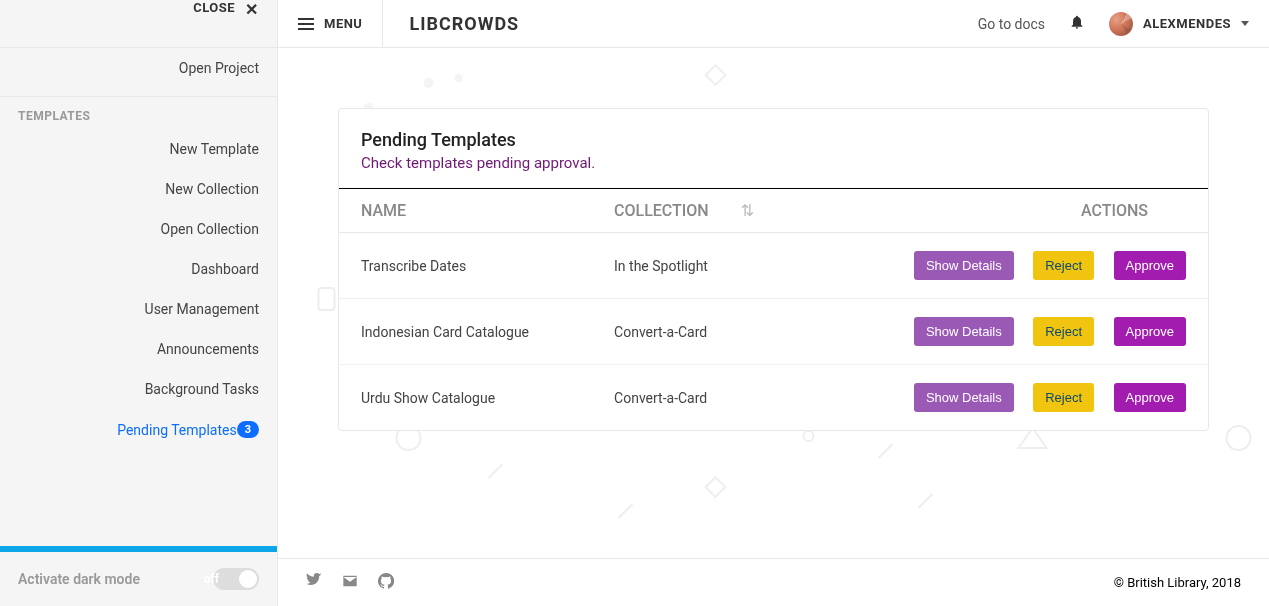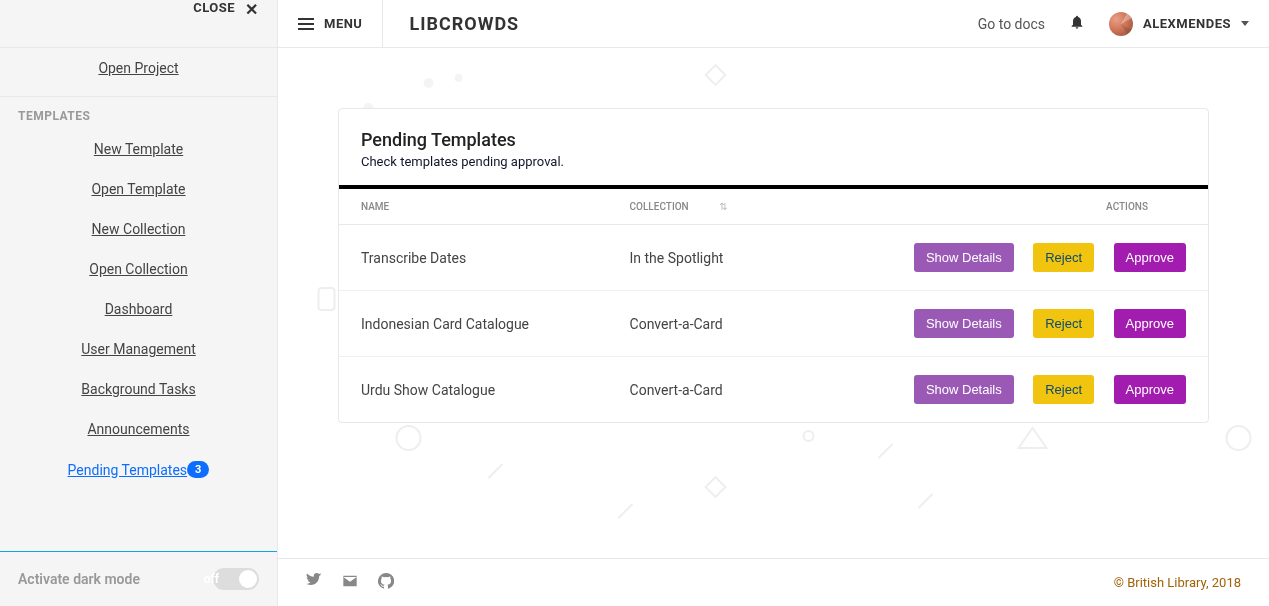--- a/index.html
+++ b/index.html
@@ -51,22 +51,21 @@
 .sidebar-body::-webkit-scrollbar { width: 8px; }
 .sidebar-body::-webkit-scrollbar-thumb { background: #ccc; border-radius: 4px; }
 
 .sidebar-item {
   padding: 12px 18px;
   font-size: 14px;
   color: #444;
   cursor: pointer;
   display: flex;
   align-items: center;
-  justify-content: center;
-  text-decoration: underline;
+  justify-content: flex-end;
 }
 .sidebar-section-header {
   padding: 12px 18px 6px;
   font-size: 12px;
   font-weight: 700;
   color: #999;
   letter-spacing: 0.5px;
   border-top: 1px solid #e8e8e8;
   margin-top: 8px;
 }
@@ -74,21 +73,21 @@
 .badge {
   background: #0d6efd;
   color: #fff;
   font-size: 11px;
   font-weight: 700;
   padding: 2px 8px;
   border-radius: 10px;
 }
 
 .sidebar-footer {
-  border-top: 1px solid #0ea5e9;
+  border-top: 6px solid #0ea5e9;
   padding: 16px 18px;
   display: flex;
   align-items: center;
   justify-content: space-between;
   color: #999;
   font-weight: 600;
   font-size: 14px;
   text-align: right;
 }
 .toggle {
@@ -226,35 +225,35 @@
 }
 .panel-header {
   padding: 20px 22px 16px;
 }
 .panel-title {
   font-size: 18px;
   font-weight: 500;
   color: #222;
 }
 .panel-subtitle {
-  font-size: 13px;
-  color: #0f172a;
+  font-size: 15px;
+  color: #701a75;
   margin-top: 4px;
 }
 table {
   width: 100%;
   border-collapse: collapse;
 }
 thead th {
   text-align: left;
-  font-size: 10px;
+  font-size: 16px;
   font-weight: 500;
   color: #888;
   padding: 12px 22px;
-  border-top: 4px solid #000000;
+  border-top: 1px solid #000000;
   border-bottom: 1px solid #e8e8e8;
 }
 thead th.actions-col { text-align: right; padding-right: 60px; }
 .sort-icon { margin-left: 28px; color: #bbb; }
 tbody td {
   padding: 18px 22px;
   border-bottom: 1px solid #f0f0f0;
   font-size: 14px;
   color: #444;
 }
@@ -278,21 +277,21 @@
 .btn-reject { background: #f1c40f; color: #0c4a6e; }
 .btn-approve { background: #a21caf; }
 
 
 .footer {
   height: 48px;
   border-top: 1px solid #e8e8e8;
   display: flex;
   align-items: center;
   padding: 0 28px;
-  color: #a16207;
+  color: #000000;
   font-size: 13px;
 }
 .footer-icons {
   display: flex;
   gap: 20px;
 }
 .footer-icons span { cursor: pointer; }
 .footer-spacer { flex: 1; }
 </style>
 </head>
@@ -305,41 +304,38 @@
   </div>
   <div class="sidebar-body">
     <div class="sidebar-item">
       <span>Open Project</span>
     </div>
 
     <div class="sidebar-section-header">TEMPLATES</div>
     <div class="sidebar-item">
       <span>New Template</span>
     </div>
-    <div class="sidebar-item">
-      <span>Open Template</span>
-    </div>
 
     <div class="sidebar-item">
       <span>New Collection</span>
     </div>
     <div class="sidebar-item">
       <span>Open Collection</span>
     </div>
     <div class="sidebar-item">
       <span>Dashboard</span>
     </div>
     <div class="sidebar-item">
       <span>User Management</span>
     </div>
     <div class="sidebar-item">
+      <span>Announcements</span>
+    </div>
+    <div class="sidebar-item">
       <span>Background Tasks</span>
-    </div>
-    <div class="sidebar-item">
-      <span>Announcements</span>
     </div>
     <div class="sidebar-item active">
       <span>Pending Templates</span>
       <span class="badge">3</span>
     </div>
   </div>
   <div class="sidebar-footer">
     <span>Activate dark mode</span>
     <div class="toggle">
       <span class="toggle-label">off</span>

